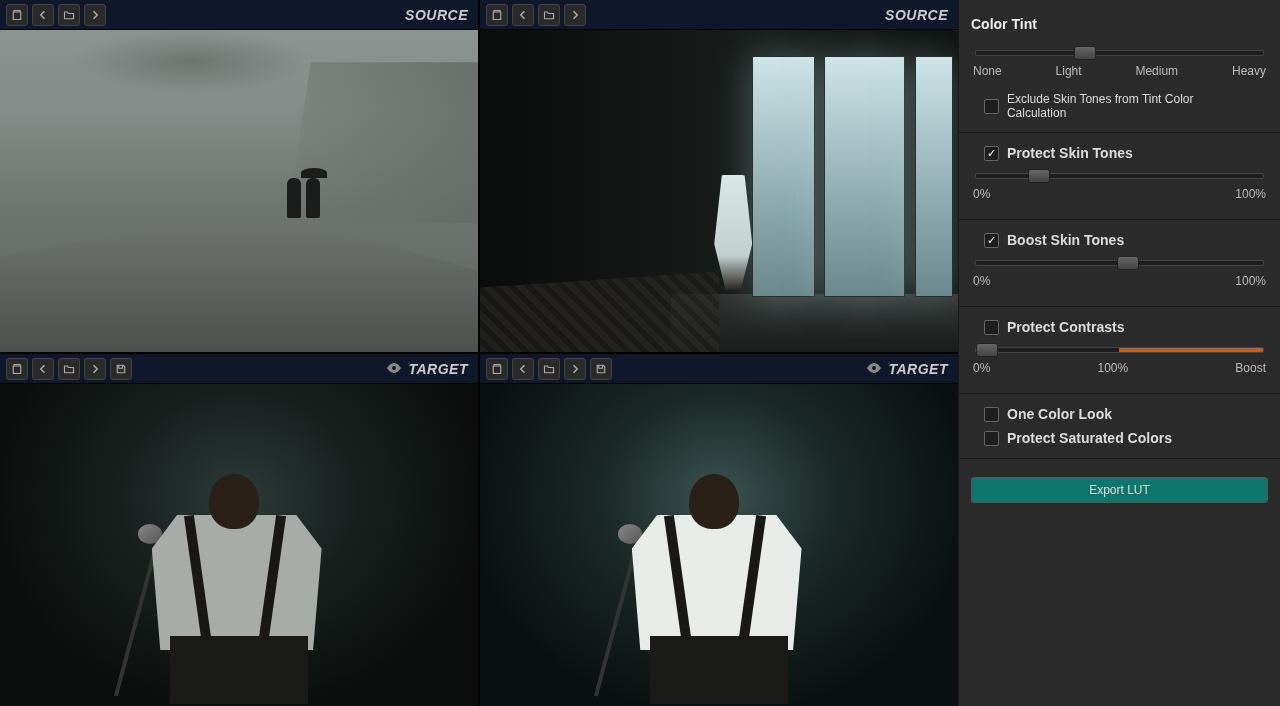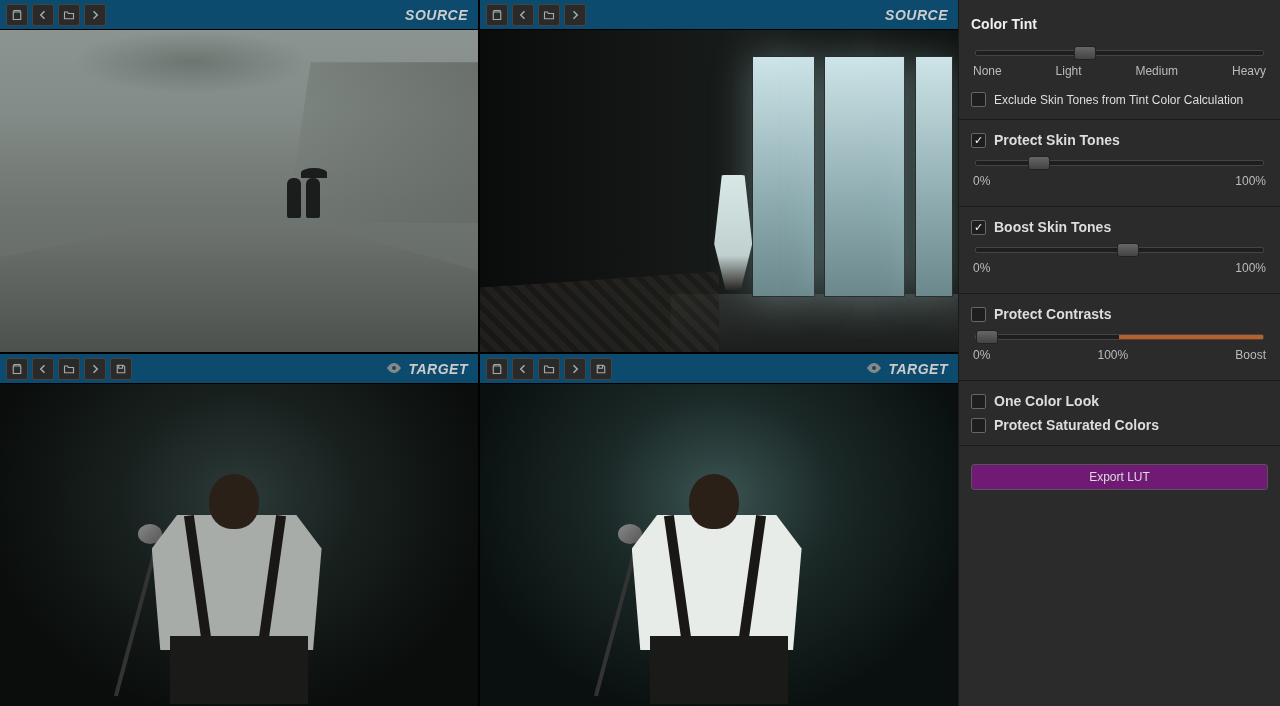--- a/index.html
+++ b/index.html
@@ -27,21 +27,21 @@
     flex-direction: column;
     background: #0a0a0a;
     overflow: hidden;
   }
   .toolbar {
     height: 30px;
     display: flex;
     align-items: center;
     gap: 4px;
     padding: 0 6px;
-    background: #0c4a6e;
+    background: #0f172a;
     border-bottom: 1px solid #000;
     z-index: 10;
     position: relative;
   }
   .tb-btn {
     width: 22px;
     height: 22px;
     background: #2a2a2a;
     border: 1px solid #444;
     border-radius: 3px;
@@ -219,21 +219,21 @@
     display: flex;
     justify-content: space-between;
     font-size: 12px;
     color: #bbb;
     margin: 4px 2px 10px 2px;
   }
   .checkbox-row {
     display: flex;
     align-items: center;
     gap: 8px;
-    margin: 4px 0;
+    margin: 4px 13px;
   }
   .checkbox {
     width: 15px;
     height: 15px;
     border: 1px solid #666;
     background: #1e1e1e;
     border-radius: 2px;
     display: flex;
     align-items: center;
     justify-content: center;
@@ -242,21 +242,21 @@
     color: #fff;
   }
   .divider {
     height: 1px;
     background: #1a1a1a;
     margin: 8px -12px;
   }
   .export-btn {
     margin-top: 10px;
     height: 26px;
-    background: #701a75;
+    background: #0f766e;
     border: 1px solid #555;
     border-radius: 3px;
     color: #ddd;
     font-size: 12px;
     cursor: pointer;
     display:flex;
     align-items:center;
     justify-content:center;
   }
   .check-label { font-size: 14px; font-weight: bold; }

